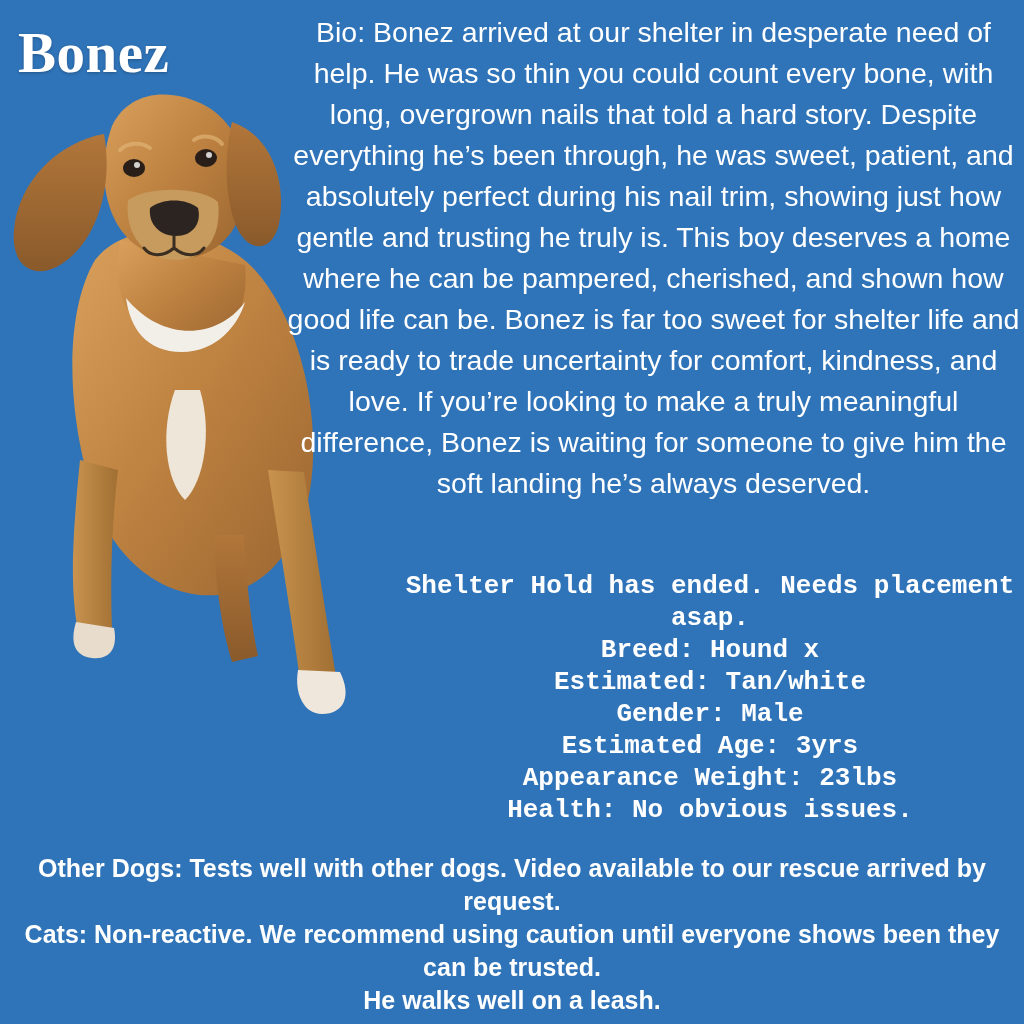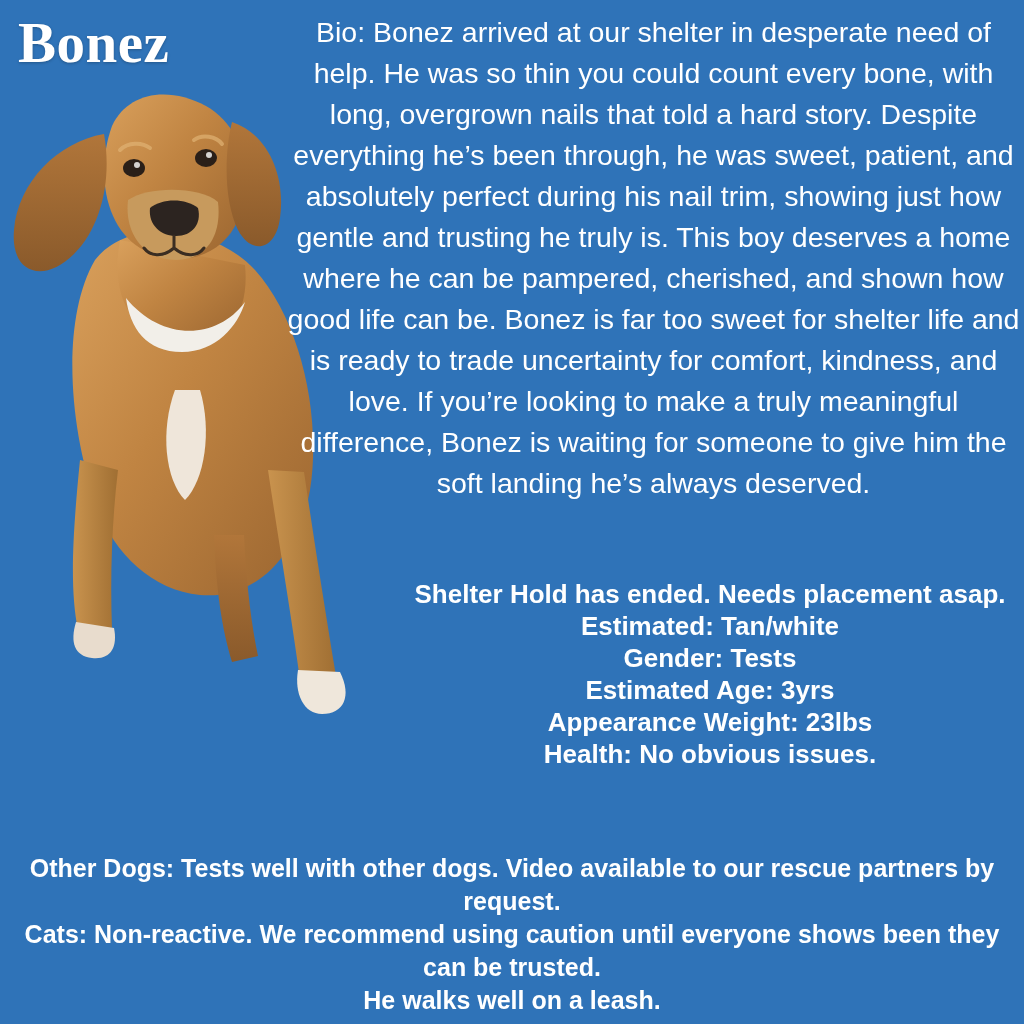--- a/index.html
+++ b/index.html
@@ -29,21 +29,21 @@
     top: 30px;
     width: 400px;
     height: 750px;
   }
   .photo svg { display: block; }
 
   
   .pet-name {
     position: absolute;
     left: 18px;
-    top: 14px;
+    top: 24px;
     font-family: "Liberation Serif", serif;
     font-weight: bold;
     font-size: 57px;
     line-height: 1;
     color: #ffffff;
     letter-spacing: 0.5px;
     z-index: 5;
     text-shadow: 0 1px 3px rgba(0,0,0,0.25);
   }
 
@@ -61,27 +61,26 @@
     z-index: 4;
   }
 
   
   .details {
     position: absolute;
     left: 400px;
     top: 570px;
     width: 620px;
     text-align: center;
-    font-family: Liberation Sans, sans-serif;
+    font-family: Liberation Mono, monospace;
     font-weight: bold;
     font-size: 26px;
     line-height: 32px;
     color: #ffffff;
     z-index: 4;
-    margin-top: 8px;
   }
   .details .line { display: block; }
 
   
   .notes {
     position: absolute;
     left: 18px;
     top: 852px;
     width: 988px;
     text-align: center;
@@ -154,26 +153,27 @@
       <path d="M194 110 C202 104 216 106 222 114" stroke="#e0b274" stroke-width="4" fill="none" stroke-linecap="round" opacity="0.7"></path>
     </svg>
   </div>
 
   <div class="pet-name">Bonez</div>
 
   <div class="bio">Bio: Bonez arrived at our shelter in desperate need of help. He was so thin you could count every bone, with long, overgrown nails that told a hard story. Despite everything he’s been through, he was sweet, patient, and absolutely perfect during his nail trim, showing just how gentle and trusting he truly is. This boy deserves a home where he can be pampered, cherished, and shown how good life can be. Bonez is far too sweet for shelter life and is ready to trade uncertainty for comfort, kindness, and love. If you’re looking to make a truly meaningful difference, Bonez is waiting for someone to give him the soft landing he’s always deserved.</div>
 
   <div class="details">
     <span class="line">Shelter Hold has ended. Needs placement asap.</span>
+    <span class="line">Breed: Hound x</span>
     <span class="line">Estimated: Tan/white</span>
-    <span class="line">Gender: Tests</span>
+    <span class="line">Gender: Male</span>
     <span class="line">Estimated Age: 3yrs</span>
     <span class="line">Appearance Weight: 23lbs</span>
     <span class="line">Health: No obvious issues.</span>
   </div>
 
   <div class="notes">
-    <span class="line">Other Dogs: Tests well with other dogs. Video available to our rescue partners by request.</span>
+    <span class="line">Other Dogs: Tests well with other dogs. Video available to our rescue arrived by request.</span>
     <span class="line">Cats: Non-reactive. We recommend using caution until everyone shows been they can be trusted.</span>
     <span class="line">He walks well on a leash.</span>
   </div>
 
 </div>
 
 </body></html>

